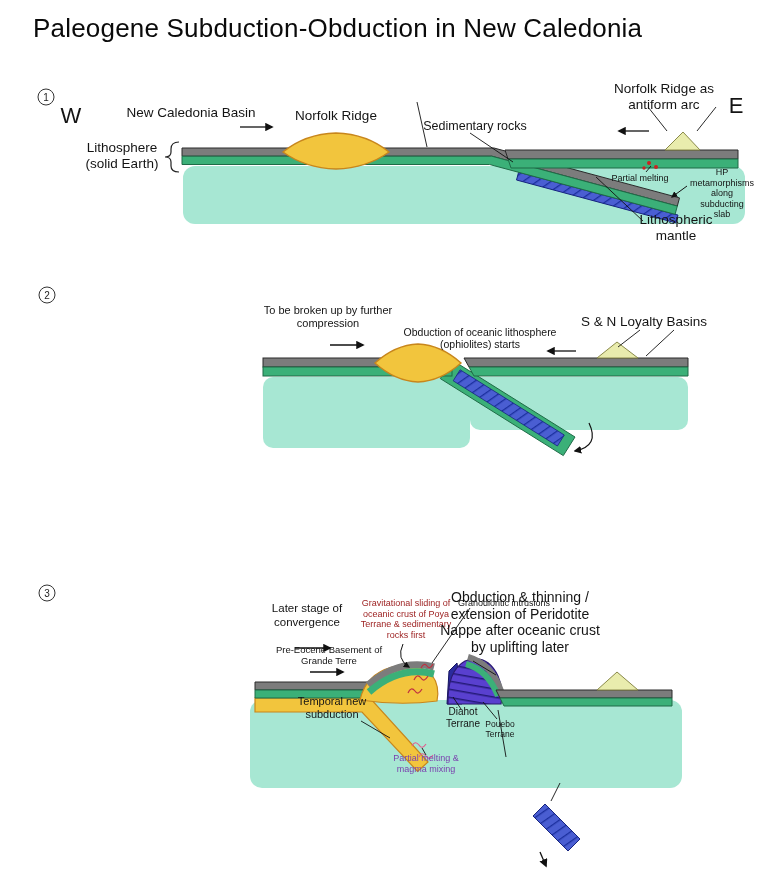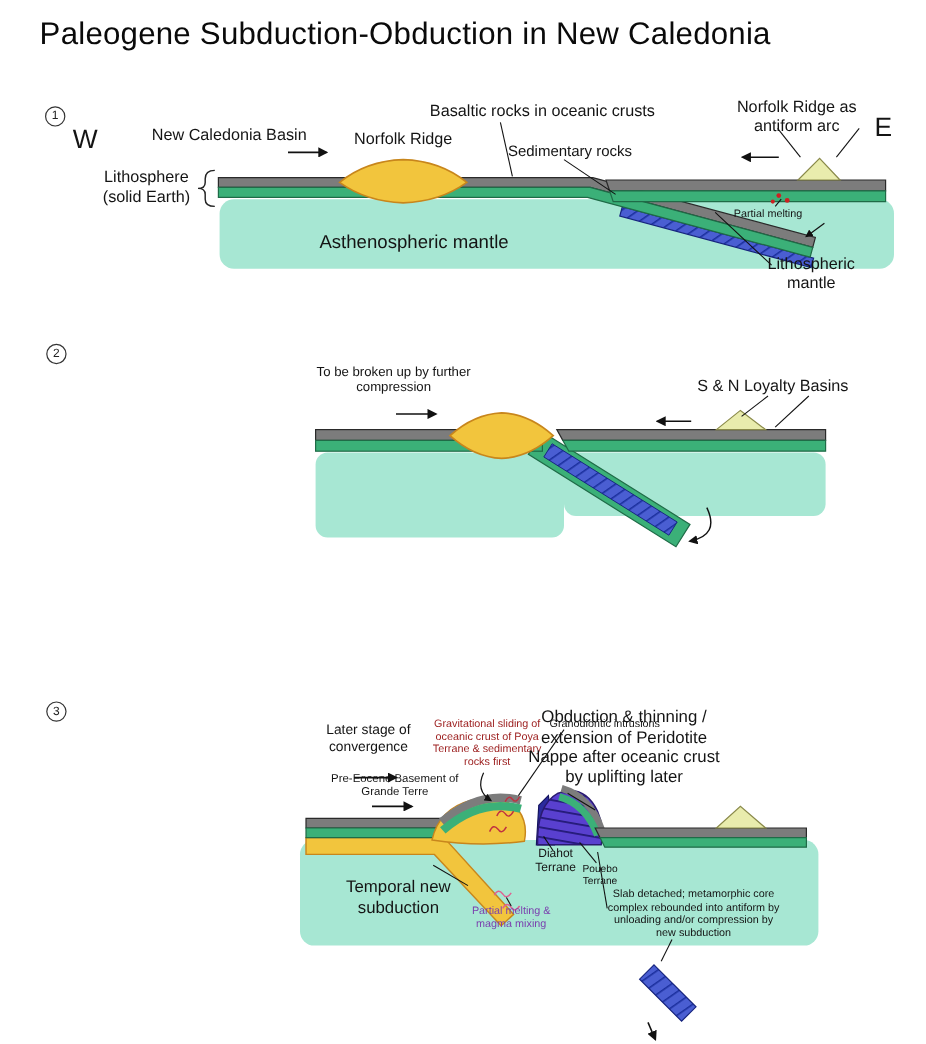--- a/index.html
+++ b/index.html
@@ -116,55 +116,54 @@
     </g>
   </svg>
 
   <div class="title">Paleogene Subduction-Obduction in New Caledonia</div>
 
   <div class="num" style="left:46px;top:97px">1</div>
   <div class="lbl" style="left:71px;top:116px;font-size:22px">W</div>
   <div class="lbl" style="left:736px;top:106px;font-size:22px">E</div>
   <div class="lbl" style="left:191px;top:113px;font-size:13.5px">New Caledonia Basin</div>
   <div class="lbl" style="left:336px;top:116px;font-size:13.5px">Norfolk Ridge</div>
-  <div class="lbl" style="left:452px;top:93px;font-size:13.5px">Basaltic rocks in oceanic crusts</div>
   <div class="lbl" style="left:475px;top:126px;font-size:12.5px">Sedimentary rocks</div>
   <div class="lbl" style="left:664px;top:97px;font-size:13.5px">Norfolk Ridge as
 antiform arc</div>
   <div class="lbl" style="left:122px;top:156px;font-size:13.5px">Lithosphere
 (solid Earth)</div>
-  <div class="lbl" style="left:345px;top:203px;font-size:15.5px">Asthenospheric mantle</div>
   <div class="lbl" style="left:640px;top:178px;font-size:9px">Partial melting</div>
+  <div class="lbl" style="left:722px;top:194px;font-size:9px">HP metamorphisms
+along subducting
+slab</div>
   <div class="lbl" style="left:676px;top:228px;font-size:13.5px">Lithospheric mantle</div>
 
   <div class="num" style="left:47px;top:295px">2</div>
   <div class="lbl" style="left:328px;top:317px;font-size:11px">To be broken up by further
 compression</div>
+  <div class="lbl" style="left:480px;top:338px;font-size:10.5px">Obduction of oceanic lithosphere
+(ophiolites) starts</div>
   <div class="lbl" style="left:644px;top:322px;font-size:13.5px">S &amp; N Loyalty Basins</div>
 
   <div class="num" style="left:47px;top:593px">3</div>
   <div class="lbl" style="left:307px;top:616px;font-size:11.5px">Later stage of
 convergence</div>
   <div class="lbl red-note" style="left:406px;top:619px;font-size:9px">Gravitational sliding of
 oceanic crust of Poya
 Terrane &amp; sedimentary
 rocks first</div>
   <div class="lbl" style="left:504px;top:603px;font-size:9px">Granodioritic intrusions</div>
   <div class="lbl" style="left:520px;top:622px;font-size:14px">Obduction &amp; thinning /
 extension of Peridotite
 Nappe after oceanic crust
 by uplifting later</div>
   <div class="lbl" style="left:329px;top:655px;font-size:9.5px">Pre-Eocene Basement of
 Grande Terre</div>
-  <div class="lbl" style="left:332px;top:747px;font-size:14px">Temporal new
+  <div class="lbl" style="left:332px;top:708px;font-size:11px">Temporal new
 subduction</div>
   <div class="lbl" style="left:463px;top:718px;font-size:10px">Diahot
 Terrane</div>
   <div class="lbl" style="left:500px;top:729px;font-size:8.5px">Pouebo
 Terrane</div>
   <div class="lbl purple-note" style="left:426px;top:764px;font-size:9px">Partial melting &amp;
 magma mixing</div>
-  <div class="lbl" style="left:578px;top:761px;font-size:9px">Slab detached; metamorphic core
-complex rebounded into antiform by
-unloading and/or compression by
-new subduction</div>
 
 </div>
 
 </body></html>

